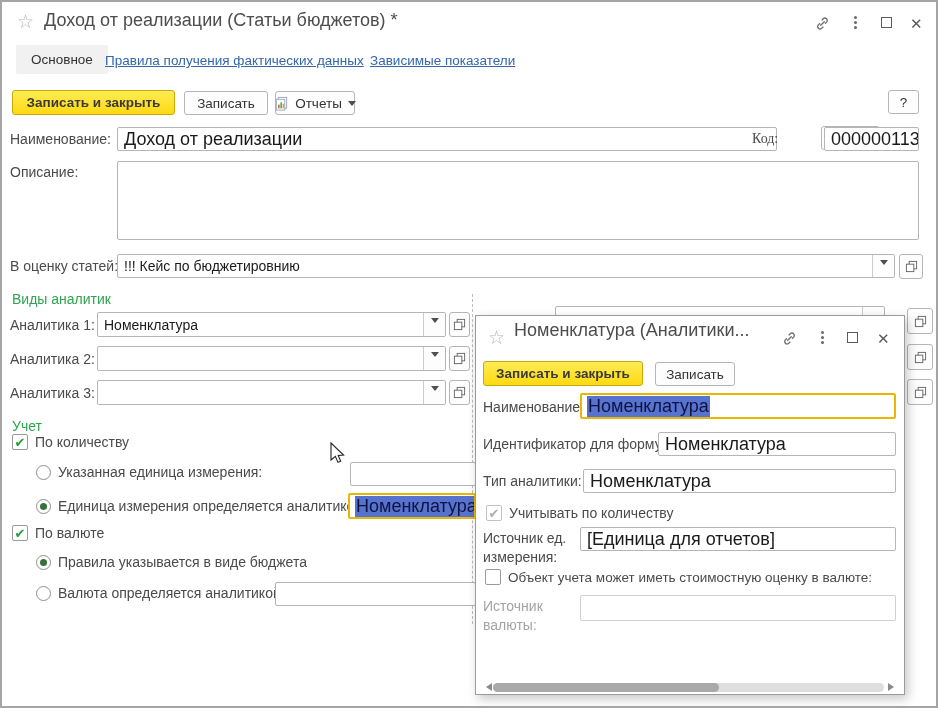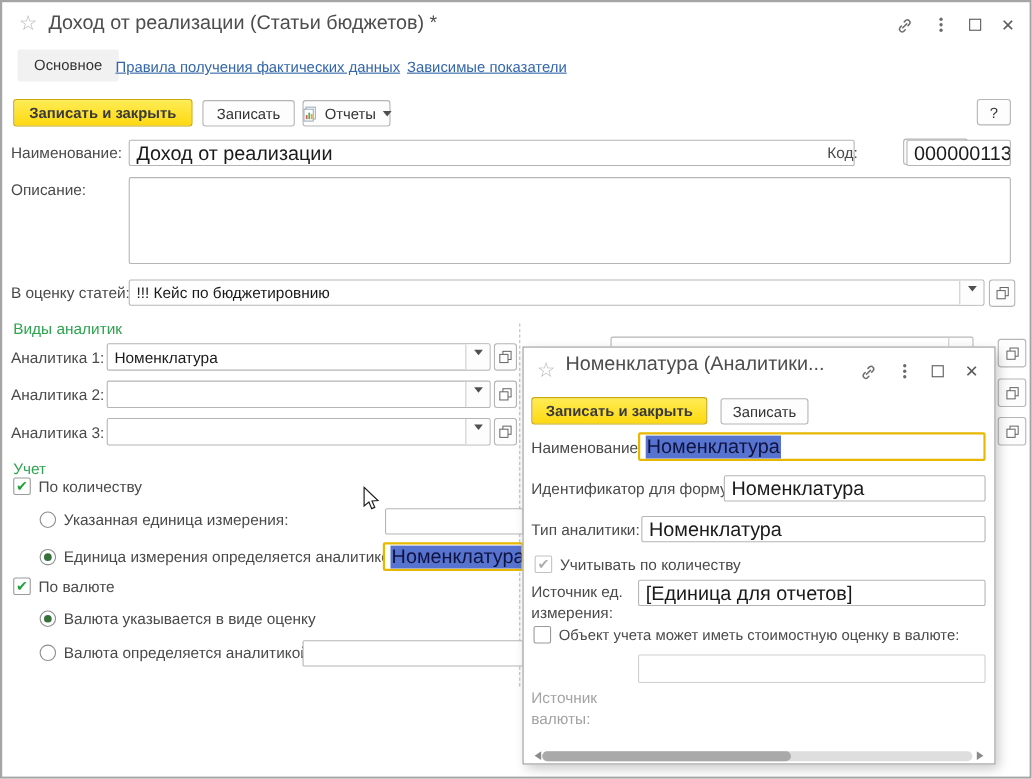--- a/index.html
+++ b/index.html
@@ -1,21 +1,21 @@
 <!DOCTYPE html>
 <html><head>
 <meta charset="utf-8">
 <style>
   html,body{margin:0;padding:0;background:#ffffff;}
   *{box-sizing:border-box;}
   .screen{position:relative;width:938px;height:708px;background:#fff;border:2px solid #a5a5a5;
           font-family:"Liberation Sans",sans-serif;font-size:14px;color:#333;overflow:hidden;}
   .abs{position:absolute;}
   .label{color:#4a4a4a;white-space:nowrap;}
-  .label-gray{color:#a3a3a3;margin-top:28px;}
+  .label-gray{color:#a3a3a3;}
   .title{font-size:18px;color:#4d4d4d;white-space:nowrap;}
   .star{font-size:19px;color:#b4b4b4;line-height:1;}
   .winicon{color:#5a5a5a;display:flex;align-items:center;justify-content:center;cursor:default;}
   .kebab{width:3px;height:3px;border-radius:50%;background:#6a6a6a;box-shadow:0 5px 0 #6a6a6a,0 10px 0 #6a6a6a;}
   .maxbox{width:11px;height:11px;border:1.5px solid #5a5a5a;}
   .closex{font-size:15px;color:#5a5a5a;line-height:1;}
   .tab{background:#f1f1f1;padding:7px 15px;color:#333;font-size:13.5px;border-radius:2px;}
   .link{color:#3366aa;text-decoration:underline;font-size:13.5px;white-space:nowrap;}
   .btn{display:inline-flex;align-items:center;justify-content:center;gap:6px;background:#fdfdfd;
        border:1px solid #b5b5b5;border-radius:3px;font-size:13.5px;color:#333;white-space:nowrap;}
@@ -88,21 +88,21 @@
     <span class="caret"></span>
   </div>
   <div class="abs btn" style="left:819px;top:88px;width:59px;height:24px;margin-top:36px;">
     <span>Еще</span>
     <span class="caret"></span>
   </div>
   <div class="abs btn" style="left:886px;top:88px;width:31px;height:24px;">?</div>
 
   <div class="abs label" style="left:8px;top:129px;">Наименование:</div>
   <div class="abs input" style="left:115px;top:125px;width:660px;height:24px;">Доход от реализации</div>
-  <div class="abs label" style="left:750px;top:129px;">Код:</div>
+  <div class="abs label" style="left:750px;top:129px;font-family:Liberation Serif, serif;">Код:</div>
   <div class="abs input" style="left:822px;top:125px;width:95px;height:24px;">000000113</div>
 
   <div class="abs label" style="left:8px;top:162px;">Описание:</div>
   <div class="abs input" style="left:115px;top:159px;width:802px;height:79px;align-items:flex-start;"></div>
 
   <div class="abs label" style="left:8px;top:256px;">В оценку статей:</div>
   <div class="abs combo" style="left:115px;top:252px;width:778px;height:24px;">
     <div class="txt">!!! Кейс по бюджетировнию</div>
     <div class="dd">
         <span class="caret"></span>
@@ -213,21 +213,21 @@
     <span class="cb">
         <span class="mark">✔</span>
       </span>
     <span class="label">По валюте</span>
   </div>
 
   <div class="abs" style="left:34px;top:552px;display:flex;align-items:center;gap:7px;">
     <span class="radio">
         <span class="dot"></span>
       </span>
-    <span class="label">Валюта указывается в виде оценку</span>
+    <span class="label">Правила указывается в виде бюджета</span>
   </div>
 
   <div class="abs" style="left:34px;top:583px;display:flex;align-items:center;gap:7px;">
     <span class="radio"></span>
     <span class="label">Валюта определяется аналитикой:</span>
   </div>
   <div class="abs input" style="left:273px;top:580px;width:201px;height:24px;"></div>
 
   <div class="modal">
     <div class="abs star" style="left:12px;top:12px;">☆</div>

